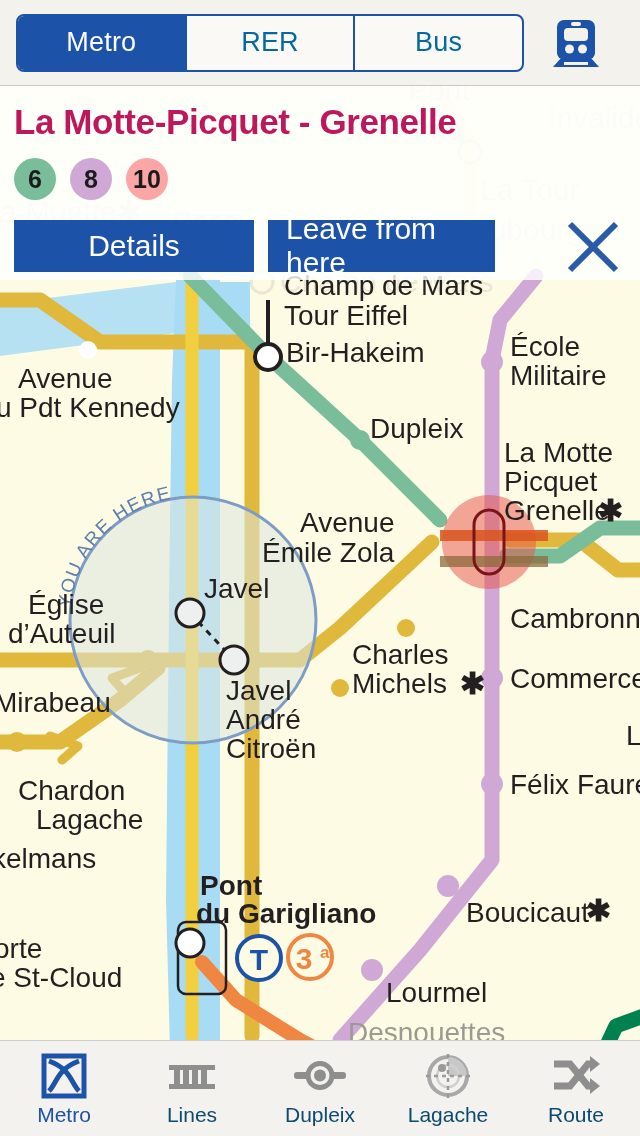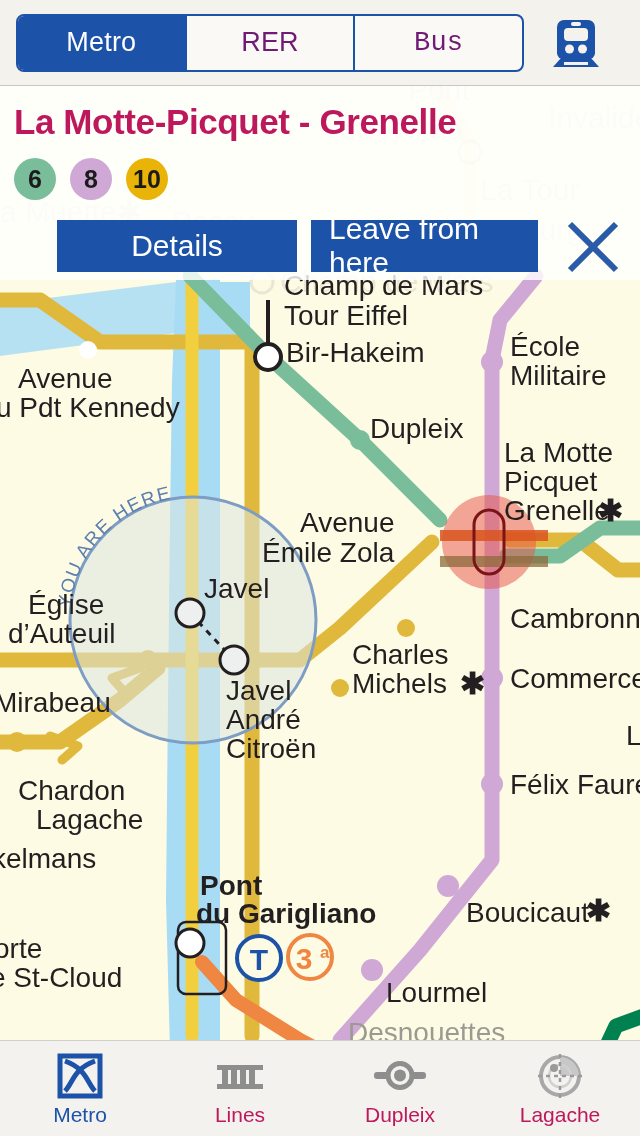--- a/index.html
+++ b/index.html
@@ -25,26 +25,26 @@
   }
   #segmented{
     margin-left:16px;
     width:508px;height:58px;
     border:2px solid #1c52a8;border-radius:8px;
     display:flex;overflow:hidden;background:#faf9f5;
     box-sizing:border-box;
   }
   .seg{
     flex:1;display:flex;align-items:center;justify-content:center;
-    font-size:27px;color:#701a75;letter-spacing:.2px;
+    font-size:27px;color:#0369a1;letter-spacing:.2px;
     border-right:2px solid #1c52a8;
     box-sizing:border-box;
     cursor:pointer;user-select:none;
   }
-  .seg:last-child{border-right:none;font-family:Liberation Mono, monospace;}
+  .seg:last-child{border-right:none;}
   .seg.active{background:#1c52a8;color:#ffffff;}
   #train-btn{
     margin-left:14px;width:76px;height:58px;
     display:flex;align-items:center;justify-content:center;cursor:pointer;
   }
 
   
   #panel{
     position:absolute;left:0;top:86px;width:640px;height:194px;
     background:rgba(255,255,255,0.82);
@@ -56,21 +56,21 @@
     font-size:35px;font-weight:bold;color:#be185d;
     letter-spacing:-0.4px;white-space:nowrap;
   }
   #line-badges{position:absolute;left:14px;top:72px;display:flex;gap:14px;}
   .badge{
     width:42px;height:42px;border-radius:50%;
     display:flex;align-items:center;justify-content:center;
     font-size:25px;font-weight:bold;color:#1b1b1b;
     font-family:"Liberation Sans",sans-serif;
   }
-  #actions{position:absolute;left:14px;top:134px;display:flex;align-items:center;margin-left:43px;}
+  #actions{position:absolute;left:14px;top:134px;display:flex;align-items:center;}
   .act-btn{
     height:52px;background:#1c52a8;color:#fff;
     display:flex;align-items:center;justify-content:center;
     font-size:30px;cursor:pointer;user-select:none;
     padding:0 18px;box-sizing:border-box;
   }
   #details-btn{width:240px;}
   #leave-btn{width:227px;margin-left:14px;}
   #close-btn{
     position:absolute;left:562px;top:130px;width:62px;height:62px;cursor:pointer;
@@ -80,21 +80,21 @@
   #tabbar{
     position:absolute;left:0;bottom:0;width:640px;height:96px;
     background:#f3f2ee;border-top:1px solid #d0cfca;
     display:flex;box-sizing:border-box;
   }
   .tab{
     flex:1;display:flex;flex-direction:column;align-items:center;justify-content:center;
     cursor:pointer;user-select:none;gap:5px;
   }
   .tab .tab-icon{height:46px;display:flex;align-items:flex-end;justify-content:center;}
-  .tab .tab-label{font-size:21px;color:#be185d;line-height:1;}
+  .tab .tab-label{font-size:21px;color:#0c4a6e;line-height:1;}
   .tab.active .tab-label{color:#1c52a8;}
 
   
   .mlabel{font-family:"Liberation Sans",sans-serif;fill:#231f20;}
 </style>
 </head>
 <body>
 
 <div id="app">
 
@@ -296,21 +296,21 @@
       </svg>
     </div>
   </div>
 
   <div id="panel">
     <div id="station-title">La Motte-Picquet - Grenelle</div>
 
     <div id="line-badges">
       <div class="badge" style="background:#79bd9a">6</div>
       <div class="badge" style="background:#cfa8d6">8</div>
-      <div class="badge" style="background:#eab308">10</div>
+      <div class="badge" style="background:#fca5a5">10</div>
     </div>
 
     <div id="actions">
       <div id="details-btn" class="act-btn">Details</div>
       <div id="leave-btn" class="act-btn">Leave from here</div>
     </div>
 
     <div id="close-btn">
       <svg width="62" height="62" viewBox="0 0 62 62" aria-hidden="true">
         <line x1="8" y1="8" x2="54" y2="54" stroke="#2a5ba8" stroke-width="6"></line>
@@ -367,15 +367,26 @@
           <path d="M23 23 L42 23 A19 19 0 0 0 23 4 Z" fill="#c8c8c8"></path>
           <circle cx="23" cy="23" r="11" fill="none" stroke="#d0d0d0" stroke-width="2.5"></circle>
           <circle cx="17" cy="15" r="4" fill="#9a9a9a"></circle>
           <line x1="23" y1="1" x2="23" y2="45" stroke="#9a9a9a" stroke-width="2.5" stroke-dasharray="4,4"></line>
           <line x1="1" y1="23" x2="45" y2="23" stroke="#9a9a9a" stroke-width="2.5" stroke-dasharray="4,4"></line>
         </svg>
       </span>
       <span class="tab-label">Lagache</span>
     </div>
 
+    <div class="tab">
+      <span class="tab-icon">
+        <svg width="52" height="46" viewBox="0 0 52 46" aria-hidden="true">
+          <path d="M4 11 H20 L38 33 H42" stroke="#8e8e8e" stroke-width="7" fill="none"></path>
+          <path d="M4 33 H20 L38 11 H42" stroke="#8e8e8e" stroke-width="7" fill="none"></path>
+          <path d="M40 3 L50 11 L40 19 Z" fill="#8e8e8e"></path>
+          <path d="M40 25 L50 33 L40 41 Z" fill="#8e8e8e"></path>
+        </svg>
+      </span>
+      <span class="tab-label">Route</span>
+    </div>
 
   </div>
 </div>
 
 </body></html>

